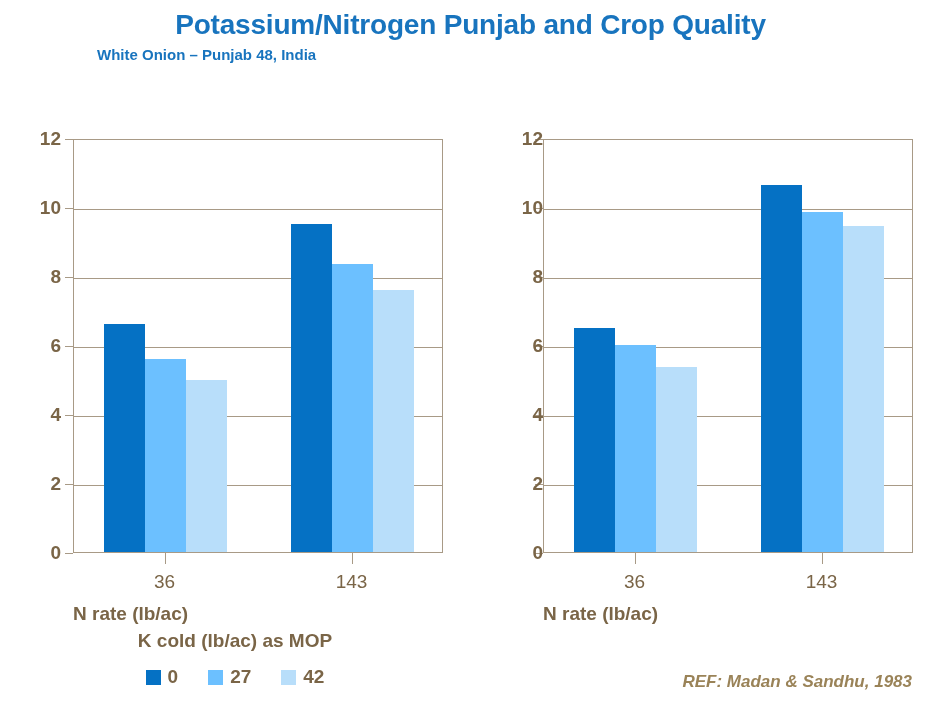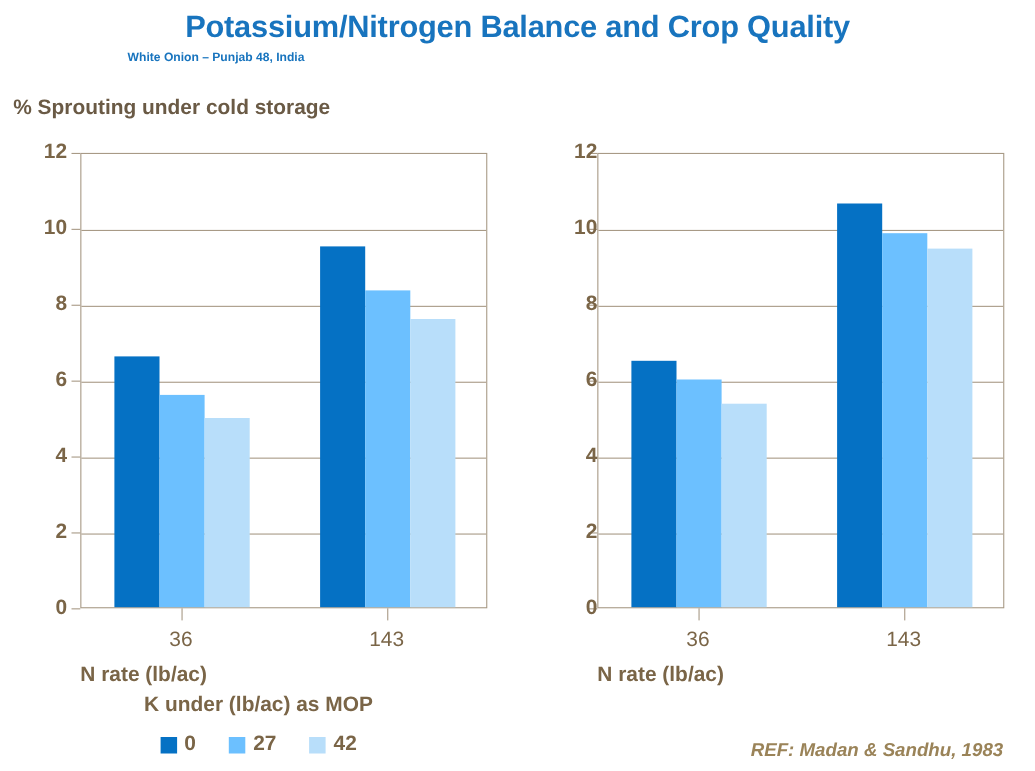--- a/index.html
+++ b/index.html
@@ -29,24 +29,23 @@
     font-weight: bold;
     letter-spacing: -0.2px;
     line-height: 34px;
     white-space: nowrap;
   }
   #sub-title {
     position: absolute;
     left: 97px;
     top: 46px;
     color: #1874BE;
-    font-size: 11px;
-    font-weight: bold;
-    white-space: nowrap;
-    margin-left: 19px;
+    font-size: 15px;
+    font-weight: bold;
+    white-space: nowrap;
   }
 
   
   .panel {
     position: absolute;
     top: 88px;
     width: 470px;
     height: 520px;
   }
   #panel-left  { left: 0px; }
@@ -185,26 +184,25 @@
     font-weight: bold;
     font-style: italic;
     color: #9A8358;
     white-space: nowrap;
   }
 </style>
 </head>
 <body>
 
 <div id="title-block">
-  <div id="main-title">Potassium/Nitrogen Balance and Crop Quality</div>
+  <div id="main-title">Potassium/Nitrogen Punjab and Crop Quality</div>
 </div>
 <div id="sub-title">White Onion – Punjab 48, India</div>
 
 <div class="panel" id="panel-left">
-  <div class="panel-title">%  Sprouting under cold storage</div>
   <div class="plot">
       <div class="gridline" style="top: 68.5px;"></div>
       <div class="gridline" style="top: 137.5px;"></div>
       <div class="gridline" style="top: 206.5px;"></div>
       <div class="gridline" style="top: 275.5px;"></div>
       <div class="gridline" style="top: 344.5px;"></div>
       <div class="bar" title="0: 6.6" style="left: 30px; width: 41px; height: 227.7px; background: rgb(5, 113, 196);"></div>
       <div class="bar" title="27: 5.6" style="left: 71px; width: 41px; height: 193.2px; background: rgb(108, 192, 255);"></div>
       <div class="bar" title="54: 5" style="left: 112px; width: 41px; height: 172.5px; background: rgb(184, 222, 250);"></div>
       <div class="bar" title="0: 9.5" style="left: 217px; width: 41px; height: 327.75px; background: rgb(5, 113, 196);"></div>
@@ -261,21 +259,21 @@
     <div class="ytick-mark" style="top: 465px;"></div>
     <div class="ytick-label" style="top: 465px;">0</div>
     <div class="xtick-mark" style="left: 164.5px; top: 465px;"></div>
     <div class="xtick-label" style="left: 164.5px; top: 483px;">36</div>
     <div class="xtick-mark" style="left: 351.5px; top: 465px;"></div>
     <div class="xtick-label" style="left: 351.5px; top: 483px;">143</div>
     <div class="xaxis-title" style="top: 515px;">N rate (lb/ac)</div>
   </div>
 
 <div id="legend">
-  <div id="legend-title">K under (lb/ac) as MOP</div>
+  <div id="legend-title">K cold (lb/ac) as MOP</div>
   <div id="legend-items">
       <div class="legend-entry">
         <span class="legend-swatch" style="background: rgb(5, 113, 196);"></span>
         <span class="legend-label">0</span>
       </div>
       <div class="legend-entry">
         <span class="legend-swatch" style="background: rgb(108, 192, 255);"></span>
         <span class="legend-label">27</span>
       </div>
       <div class="legend-entry">

